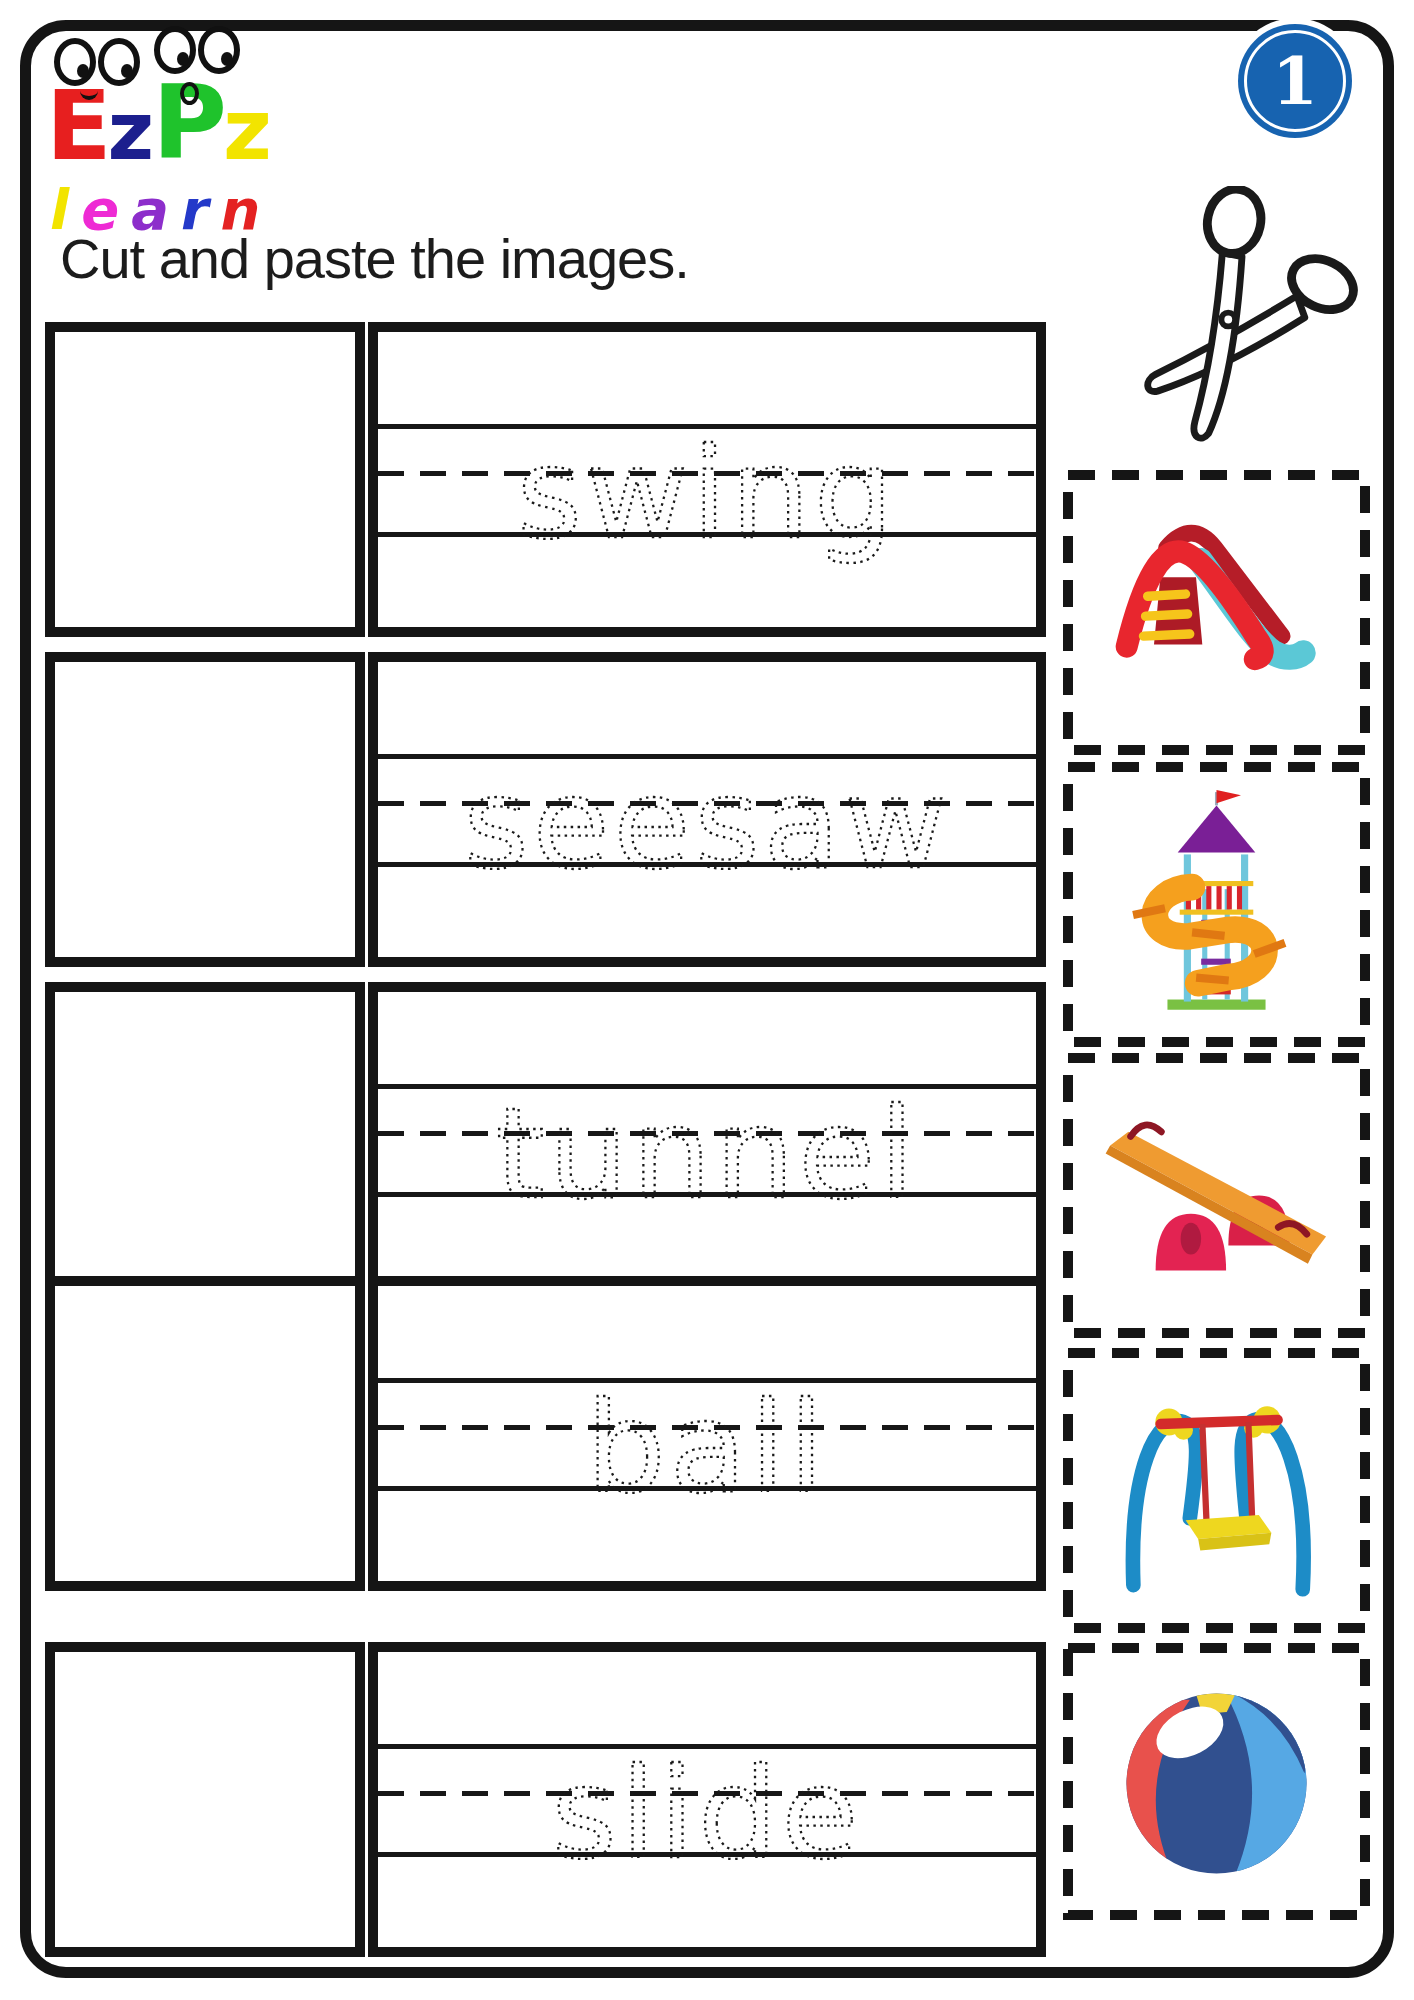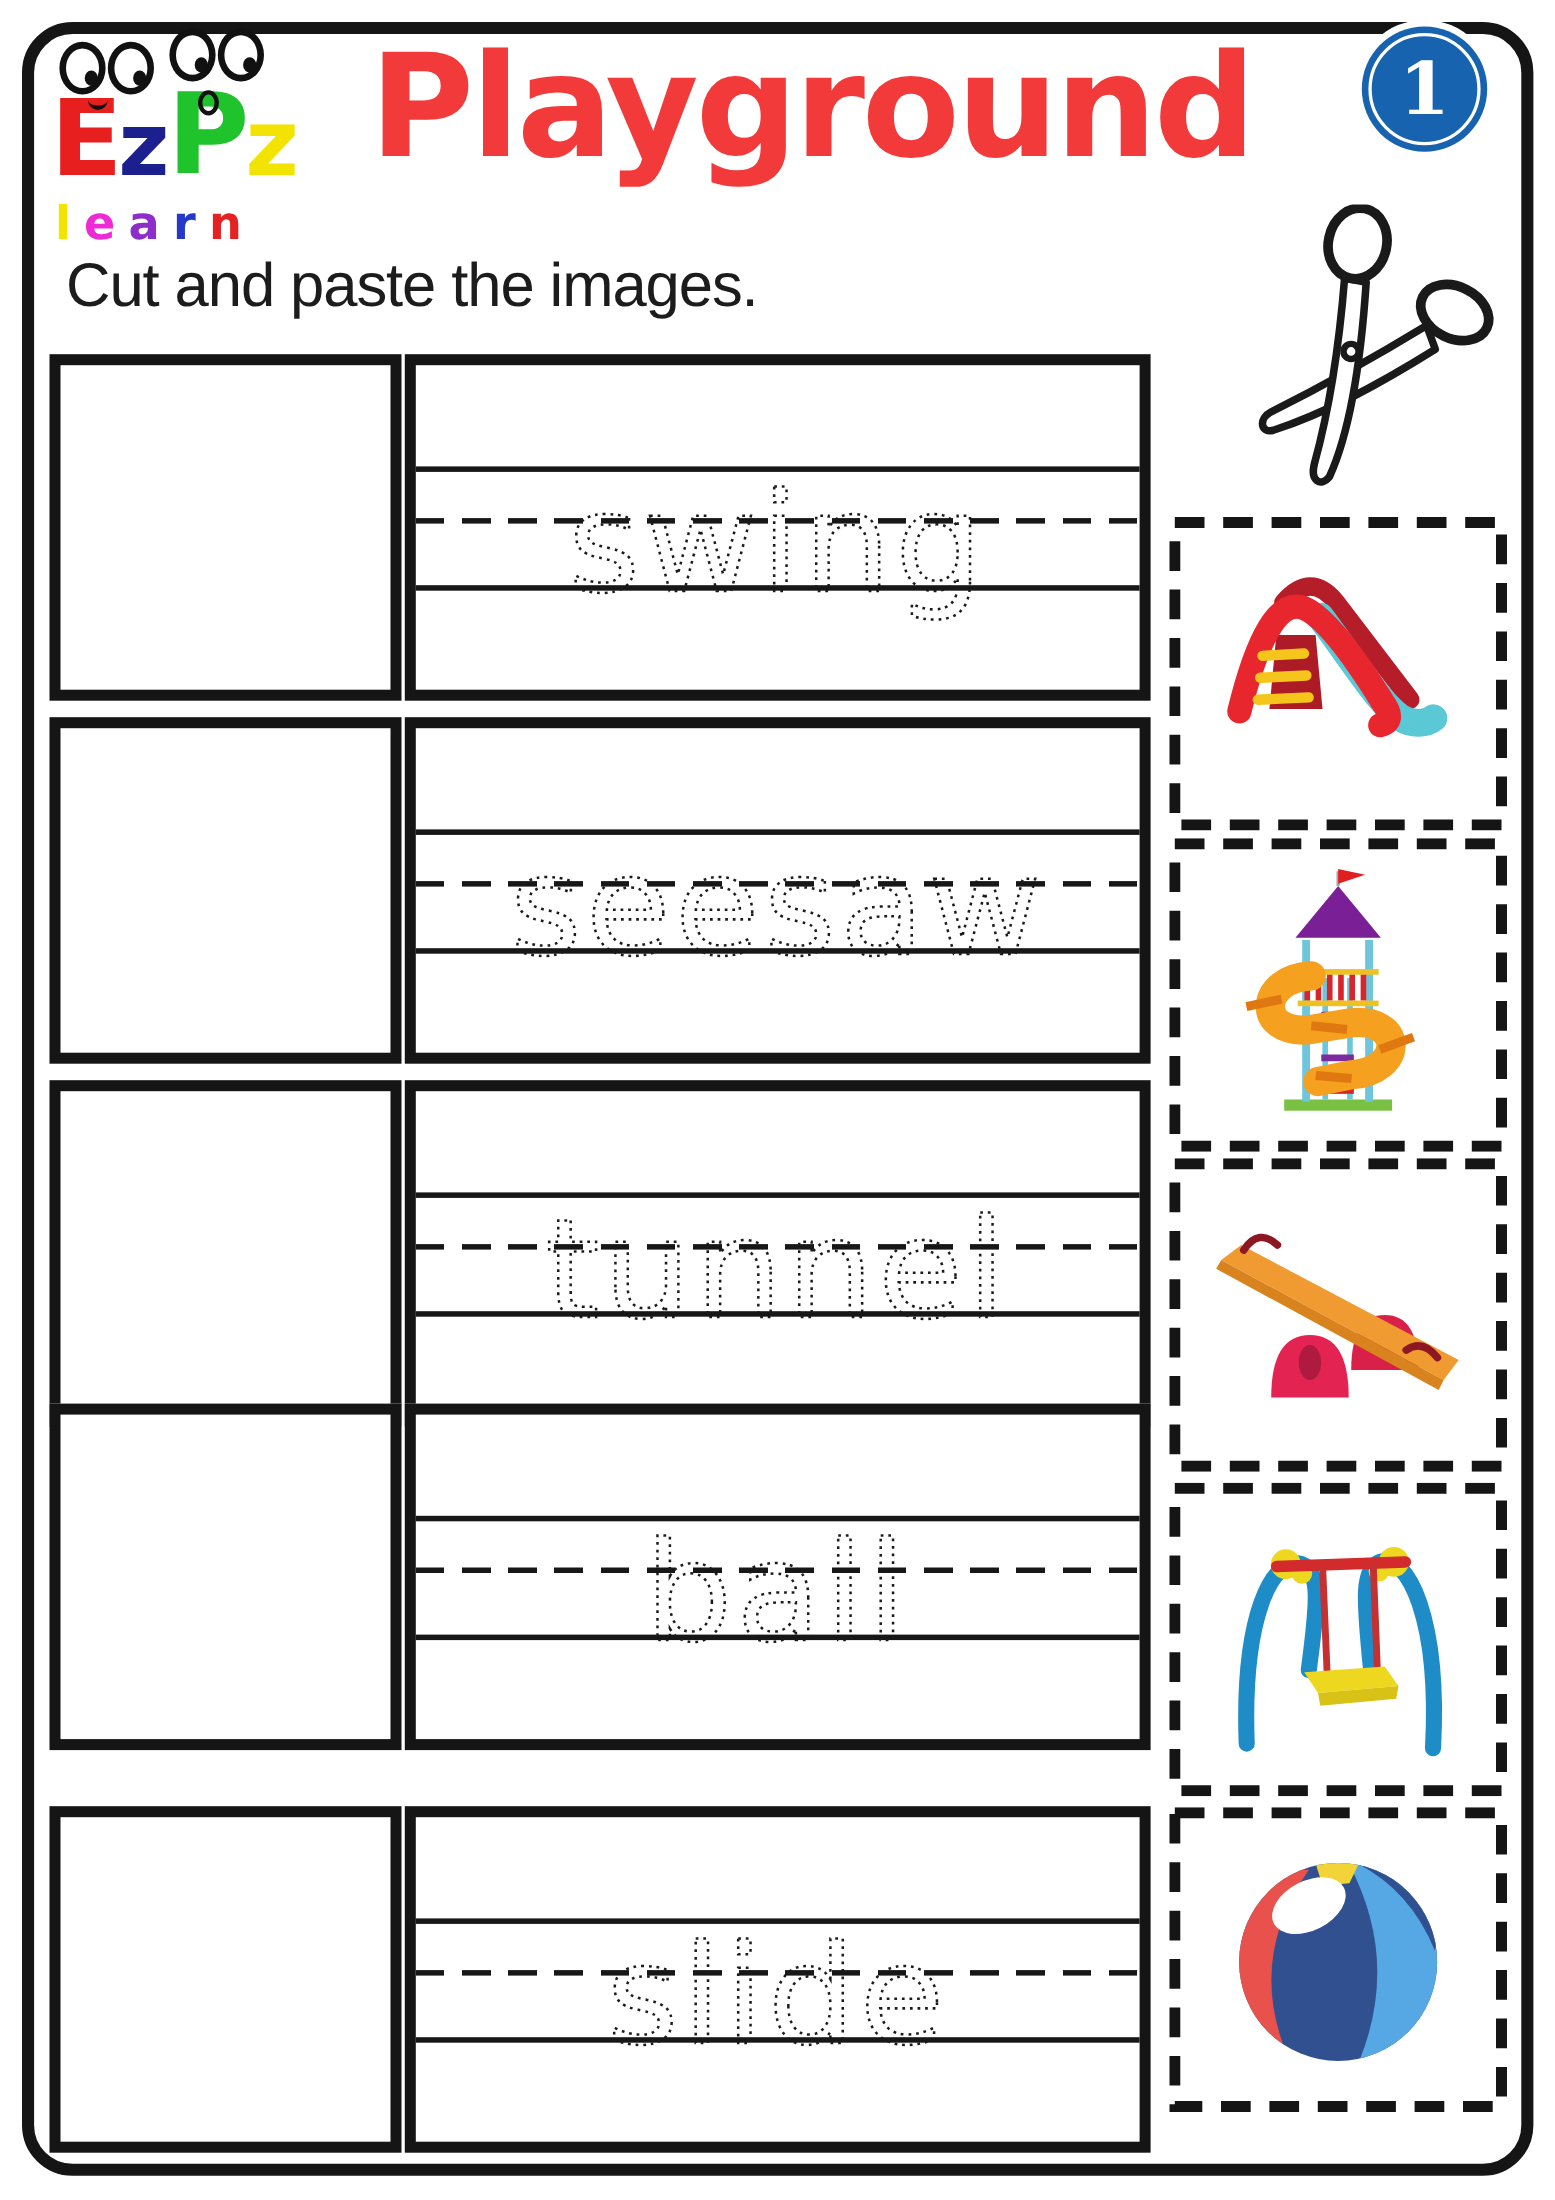--- a/index.html
+++ b/index.html
@@ -11,21 +11,21 @@
   
   .logo{position:absolute;left:42px;top:24px;width:266px;height:196px;}
   .logo-top{position:absolute;left:4px;top:48px;display:flex;align-items:flex-end;
             font-family:"DejaVu Sans",sans-serif;font-weight:800;line-height:1;}
   .logo-top span{display:inline-block;}
   .lt0{font-size:96px;margin-right:-4px;}
   .lt1{font-size:80px;margin-right:-2px;margin-bottom:2px;}
   .lt2{font-size:102px;margin-right:-4px;}
   .lt3{font-size:84px;margin-bottom:2px;}
   .logo-bottom{position:absolute;left:8px;top:158px;font-family:"DejaVu Sans",sans-serif;
-               font-weight:800;font-size:42px;letter-spacing:12px;line-height:1;}
+               font-weight:800;font-size:56px;letter-spacing:12px;line-height:1;font-style:italic;}
   .eyes{position:absolute;display:flex;gap:2px;z-index:3;}
   .eyes-e{left:12px;top:14px;}
   .eyes-p{left:112px;top:2px;}
   .eye{width:30px;height:36px;background:#fff;border:6px solid #111;border-radius:50%;position:relative;}
   .eye::after{content:'';position:absolute;right:1px;bottom:2px;width:12px;height:14px;
               background:#111;border-radius:50%;}
   .mouth-e{position:absolute;left:38px;top:62px;width:18px;height:10px;border-bottom:4px solid #111;
            border-radius:0 0 12px 12px;z-index:3;}
   .mouth-p{position:absolute;left:138px;top:58px;width:11px;height:15px;border:4px solid #111;
            border-radius:50%;z-index:3;}
@@ -83,21 +83,20 @@
       <span class="lt0" style="color: rgb(231, 31, 31);">E</span>
       <span class="lt1" style="color: rgb(28, 31, 142);">z</span>
       <span class="lt2" style="color: rgb(31, 195, 44);">P</span>
       <span class="lt3" style="color: rgb(242, 228, 0);">z</span>
     </div>
     <div class="logo-bottom">
       <span style="color: rgb(242, 228, 0);">l</span><span style="color: rgb(238, 42, 212);">e</span><span style="color: rgb(141, 46, 203);">a</span><span style="color: rgb(36, 57, 201);">r</span><span style="color: rgb(228, 34, 34);">n</span>
     </div>
   </div>
 
-  <div class="title" style="color: rgb(242, 58, 58);">Playground</div>
 
   <div class="badge" style="background: rgb(23, 99, 176);">
     <span class="badge-num">1</span>
   </div>
 
   <div class="instruction">Cut and paste the images.</div>
 
   <svg class="scissors" width="240" height="265" viewBox="0 0 240 270">
     <g fill="#fff" stroke="#1a1a1a" stroke-linejoin="round" stroke-linecap="round">
       <path stroke-width="7" d="M176 112 C130 140 76 170 32 192 C20 198 22 212 34 209 C86 192 136 164 184 134 Z"></path>

